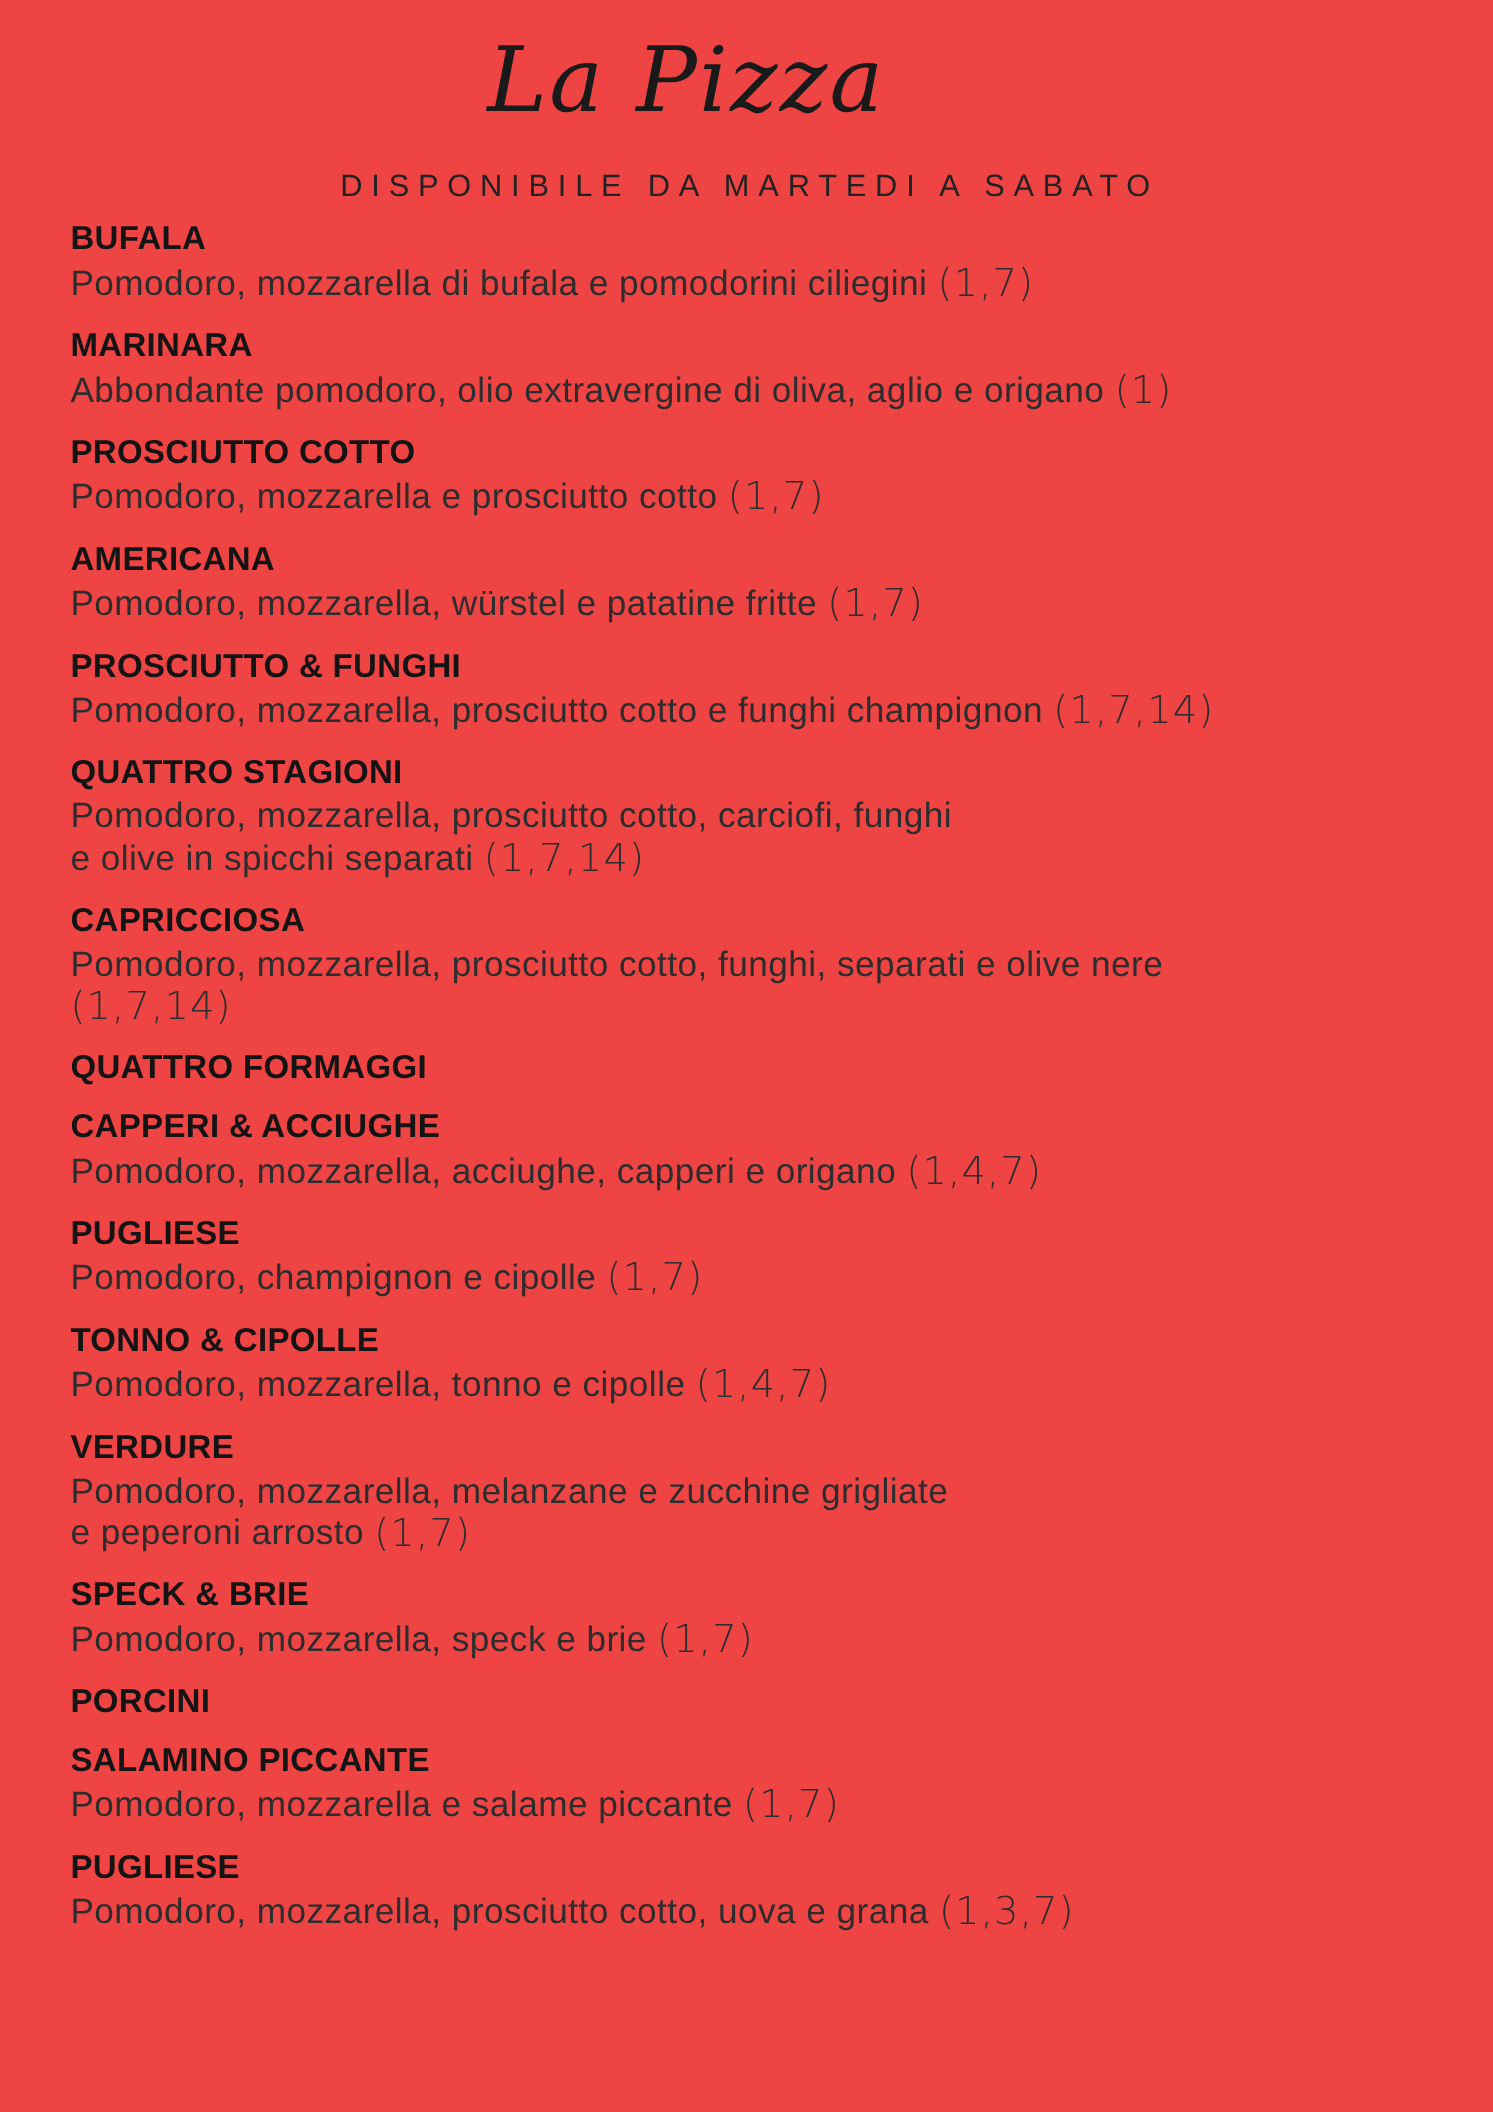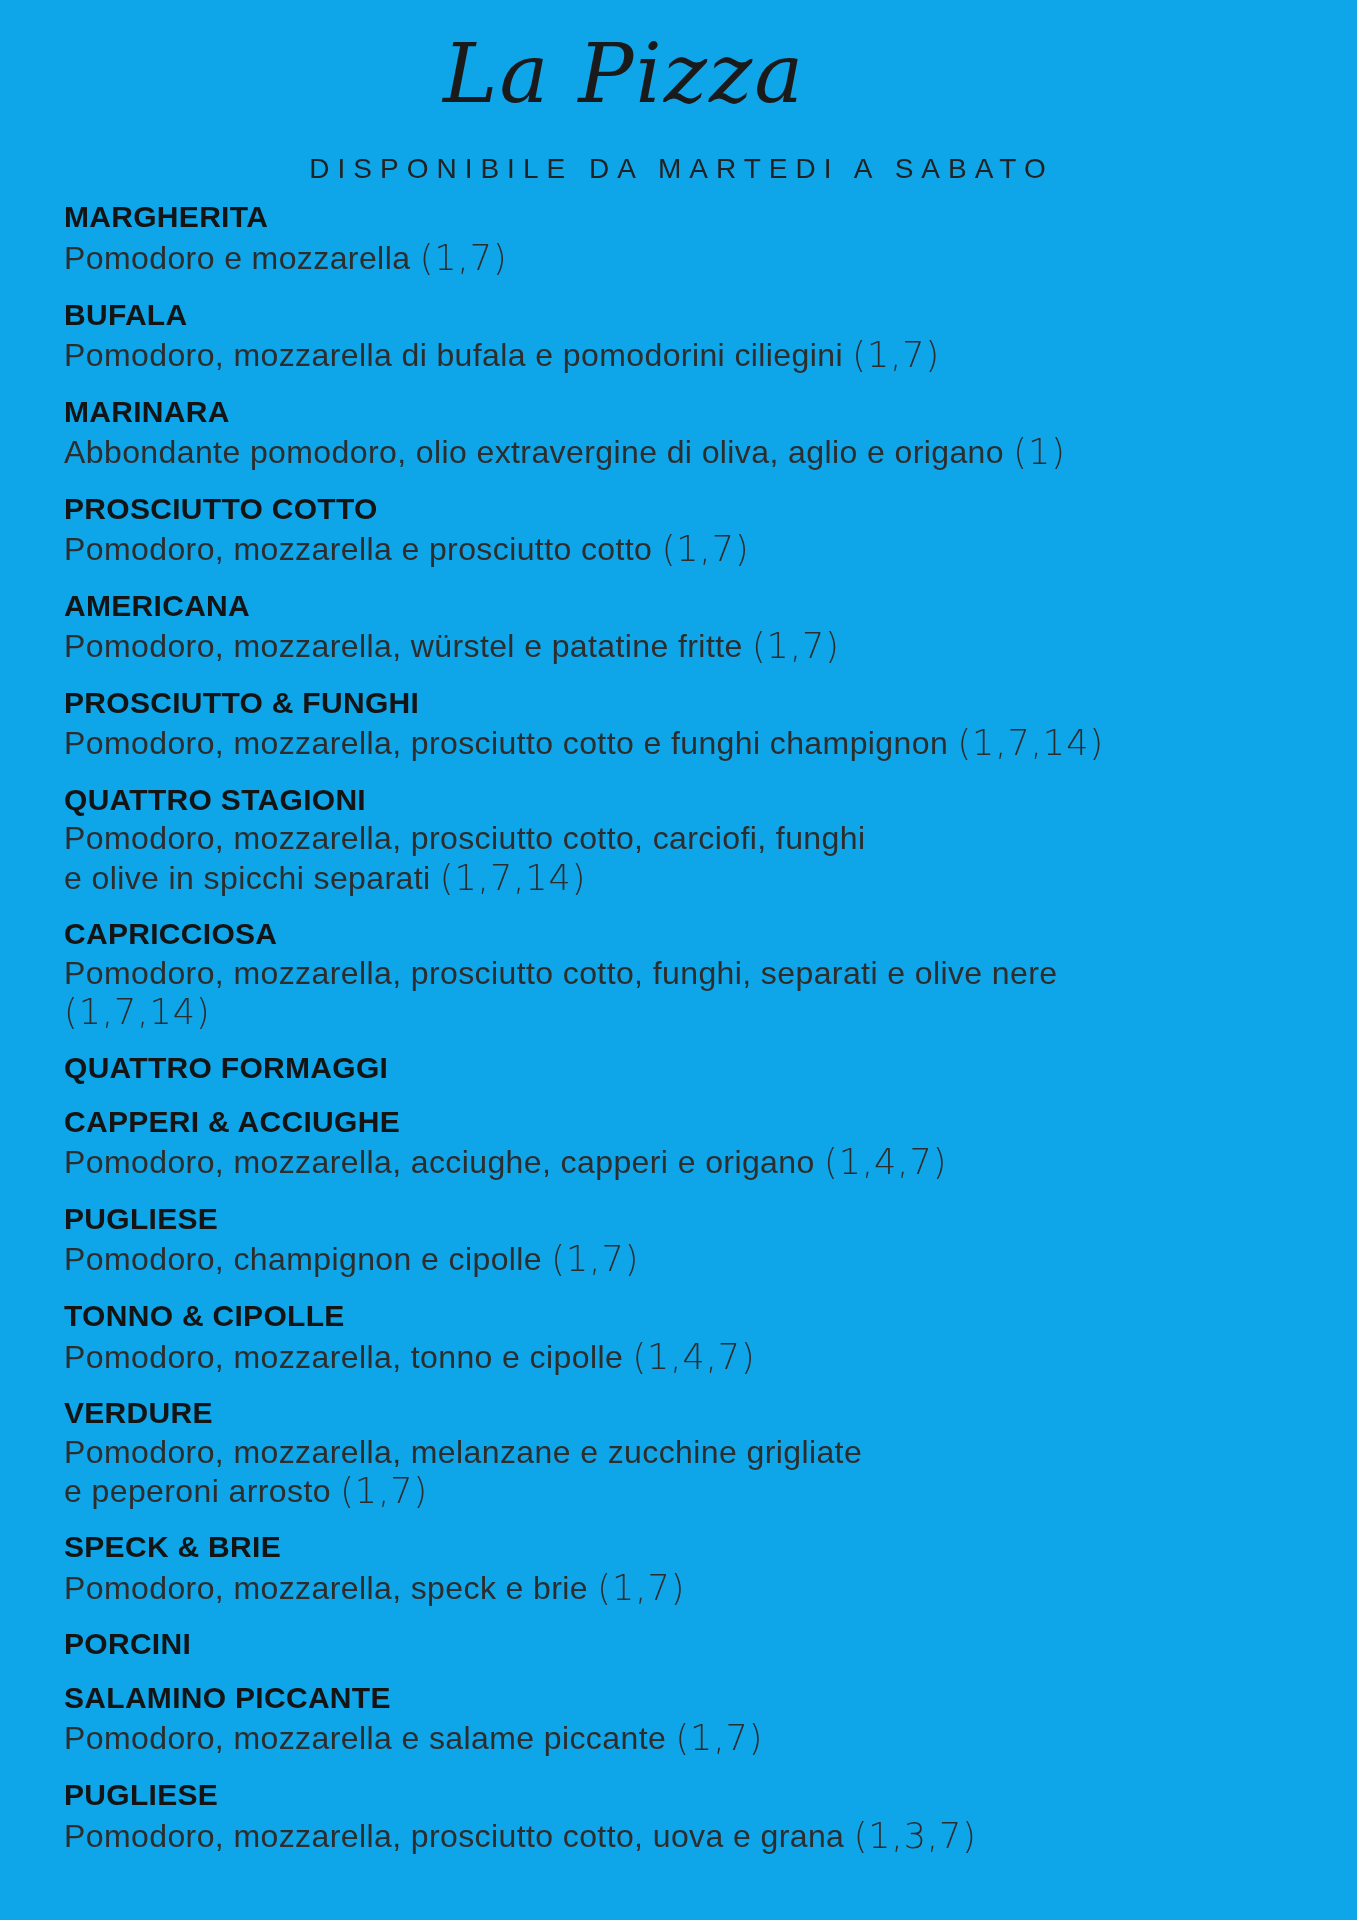--- a/index.html
+++ b/index.html
@@ -13,21 +13,21 @@
     overflow: hidden;
     font-family: "Liberation Sans", sans-serif;
     color: #111111;
     position: relative;
   }
   .page {
     box-sizing: border-box;
     width: 1357px;
     height: 1920px;
     padding: 28px 58px 0 64px;
-    background: #0ea5e9;
+    background: #ef4444;
   }
   
   .title-wrap {
     width: 1120px;            
     text-align: center;
   }
   .script-title {
     margin: 0;
     font-family: "DejaVu Serif", serif;
     font-style: italic;
@@ -88,26 +88,20 @@
 
 <div class="page">
   <header>
     <div class="title-wrap">
       <h1 class="script-title">La Pizza</h1>
     </div>
     <div class="subtitle">DISPONIBILE DA MARTEDI A SABATO</div>
   </header>
 
   <main class="items">
-  <section class="menu-item">
-    <h2 class="item-name">MARGHERITA</h2>
-    <div class="item-desc">
-          <div class="desc-line"><span class="desc-text">Pomodoro e mozzarella</span> <span class="allergens">(1,7)</span></div>
-        </div>
-  </section>
 
   <section class="menu-item">
     <h2 class="item-name">BUFALA</h2>
     <div class="item-desc">
           <div class="desc-line"><span class="desc-text">Pomodoro, mozzarella di bufala e pomodorini ciliegini</span> <span class="allergens">(1,7)</span></div>
         </div>
   </section>
 
   <section class="menu-item">
     <h2 class="item-name">MARINARA</h2>

